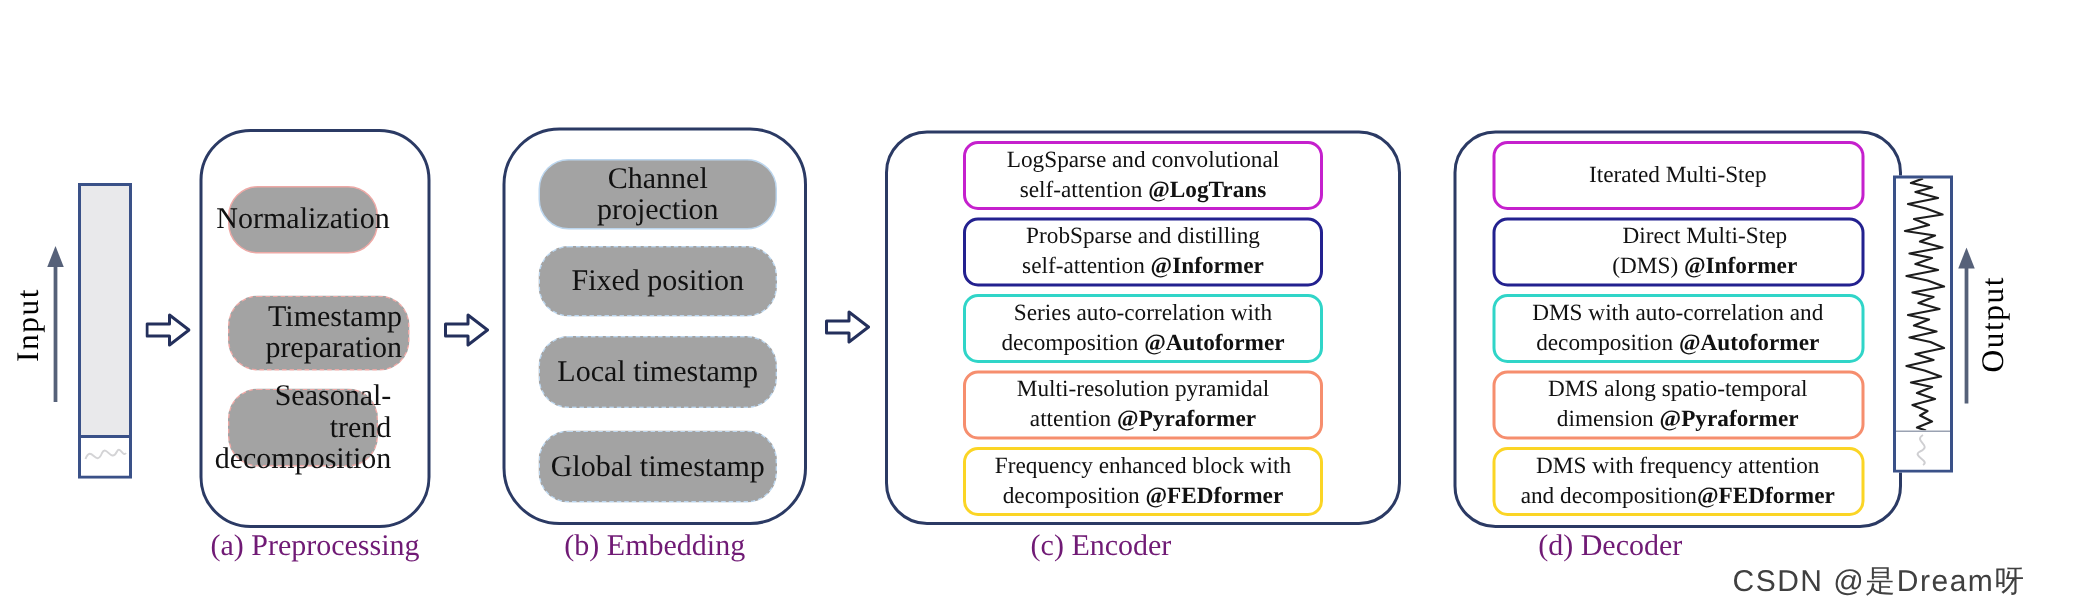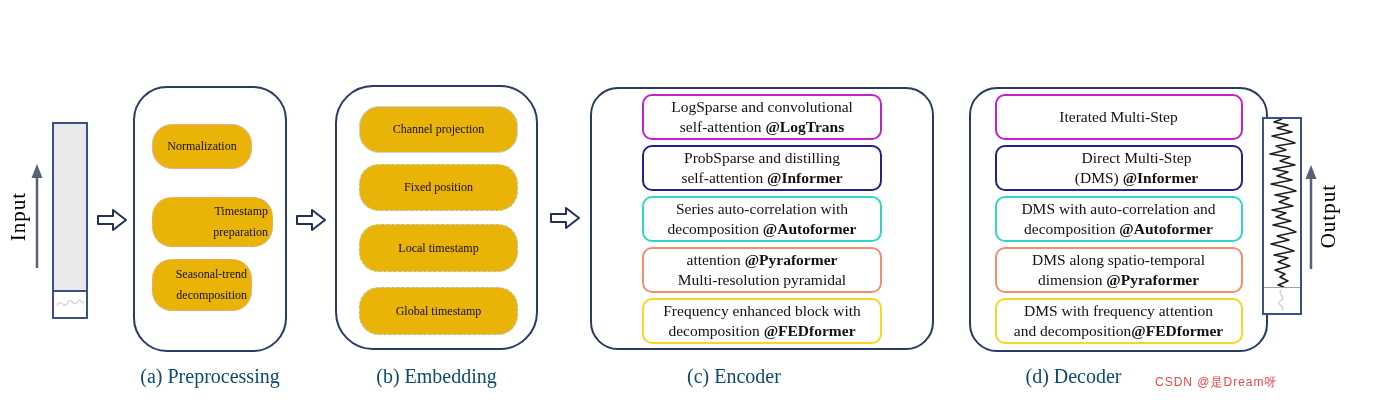--- a/index.html
+++ b/index.html
@@ -11,58 +11,58 @@
   
   .stage{
     position:absolute;border:2px solid #2b3a64;background:#fff;box-sizing:border-box;
   }
   .stage.pre{left:133px;top:86px;width:154px;height:266px;border-radius:34px;}
   .stage.emb{left:335px;top:85px;width:203px;height:265px;border-radius:38px;}
   .stage.enc{left:590px;top:87px;width:344px;height:263px;border-radius:28px;padding:5px 0;}
   .stage.dec{left:932px;top:87px;width:299px;height:265px;border-radius:28px;padding:5px 0;margin-left:37px;}
   
   .item-box{
-    position:absolute;box-sizing:border-box;background:#eab308;border-radius:20px;
+    position:absolute;box-sizing:border-box;background:#a3a3a3;border-radius:20px;
     display:flex;align-items:center;justify-content:center;text-align:center;
-    font-size:12px;line-height:21px;padding:2px 4px;
+    font-size:20px;line-height:21px;padding:2px 4px;
   }
   .item-box.solid{border:1.6px solid;}
   .item-box.dashed{border:1.8px dashed;text-align:right;}
   
   .model-col{display:flex;flex-direction:column;gap:5px;align-items:center;height:100%;box-sizing:border-box;}
   .model-box{
     box-sizing:border-box;background:#fff;border:2.5px solid;border-radius:10px;
     display:flex;flex-direction:column;align-items:center;justify-content:center;
     text-align:center;font-size:15.5px;line-height:20px;flex:0 0 46px;
   }
   .stage.enc .model-box{width:240px;}
   .stage.dec .model-box{width:248px;}
   .model{font-weight:bold;}
   
   .caption{
-    position:absolute;top:365px;text-align:center;font-size:20px;color:#0c4a6e;
+    position:absolute;top:353px;text-align:center;font-size:20px;color:#701a75;
   }
   
   .series-rect{
     position:absolute;box-sizing:border-box;border:2.5px solid #3a5188;background:#e9e9eb;
   }
   .series-rect .tail{
     position:absolute;left:0;right:0;bottom:0;height:25px;background:#fff;
     border-top:2px solid #3a5188;
   }
   .series-rect.out{background:#fff;}
   .series-rect.out .tail{border-top:1.5px solid #9aa2b2;}
   
   .vtext{
     position:absolute;writing-mode:vertical-rl;transform:rotate(180deg);
     font-size:21px;color:#000;letter-spacing:1px;white-space:nowrap;
   }
   .watermark{
     position:absolute;left:1155px;top:374px;font-family:"Liberation Sans","DejaVu Sans",sans-serif;
-    font-size:12px;color:#ef4444;letter-spacing:1px;white-space:nowrap;
+    font-size:20px;color:#404040;letter-spacing:1px;white-space:nowrap;
   }
 </style>
 </head>
 <body>
 
 <div class="canvas">
 
   <svg class="abs" style="left:30px;top:164px;" width="14" height="106" viewBox="0 0 14 106">
     <line x1="7" y1="104" x2="7" y2="13" stroke="#566179" stroke-width="2.5"></line>
     <polygon points="7,0 1.5,14 12.5,14" fill="#566179"></polygon>
@@ -128,22 +128,22 @@
       </div>
       <div class="model-box" style="border-color: rgb(35, 33, 143);">
         <div>ProbSparse and distilling</div>
         <div><span>self-attention </span><span class="model">@Informer</span></div>
       </div>
       <div class="model-box" style="border-color: rgb(48, 213, 200);">
         <div>Series auto-correlation with</div>
         <div><span>decomposition </span><span class="model">@Autoformer</span></div>
       </div>
       <div class="model-box" style="border-color: rgb(246, 142, 110);">
+        <div>Multi-resolution pyramidal</div>
         <div><span>attention </span><span class="model">@Pyraformer</span></div>
-        <div>Multi-resolution pyramidal</div>
       </div>
       <div class="model-box" style="border-color: rgb(251, 213, 37);">
         <div>Frequency enhanced block with</div>
         <div><span>decomposition </span><span class="model">@FEDformer</span></div>
       </div>
     </div>
   </div>
 
   <div class="stage dec">
     <div class="model-col">

